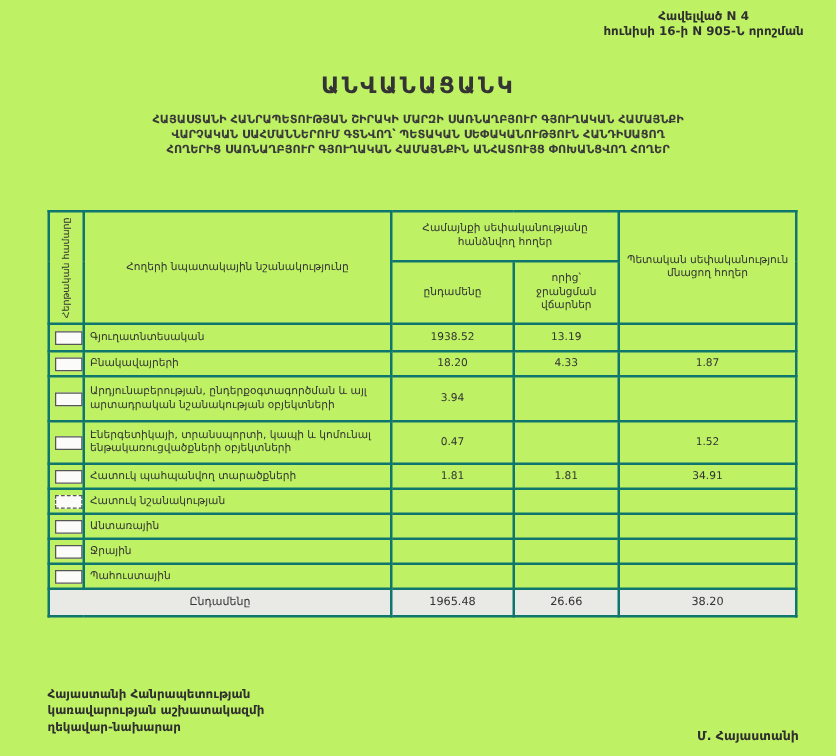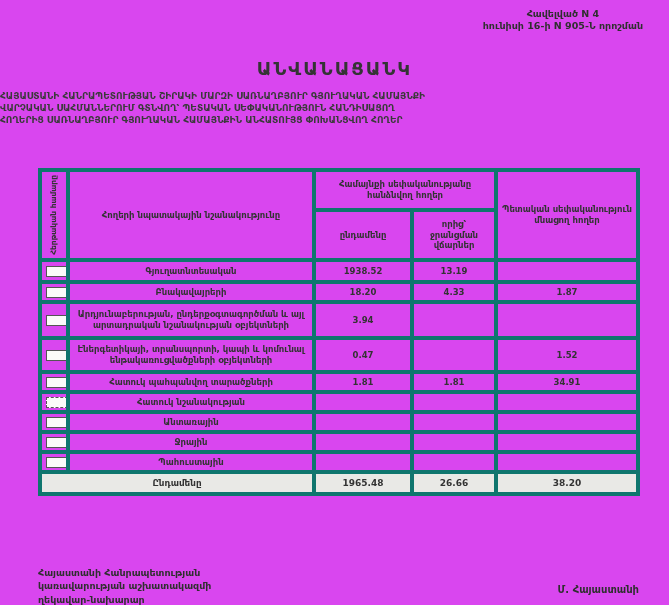--- a/index.html
+++ b/index.html
@@ -1,19 +1,19 @@
 <!DOCTYPE html>
 <html><head>
 <meta charset="utf-8">
 <style>
   html,body { margin:0; padding:0; }
   .page {
     position:relative;
     width:669px; height:605px;
-    background:#d946ef;
+    background:#bef264;
     font-family:"DejaVu Sans", sans-serif;
     color:#343434;
     overflow:hidden;
   }
   .doc-header {
     position:absolute; top:8px; right:26px;
     text-align:center;
     font-weight:bold;
     font-size:9.5px;
     line-height:1.25;
@@ -21,68 +21,69 @@
   }
   .doc-title {
     position:absolute; top:58px; left:0; width:100%;
     text-align:center;
     font-weight:bold;
     font-size:18px;
     letter-spacing:2px;
   }
   .doc-subtitle {
     position:absolute; top:90px; left:0; width:100%;
+    text-align:center;
     font-weight:bold;
     font-size:9px;
     line-height:1.35;
     color:#3a3a3a;
   }
   table.land-table {
     position:absolute; top:168px; left:38px;
     border-collapse:collapse;
     table-layout:fixed;
     width:598px;
   }
   .land-table th, .land-table td {
-    border:4px solid #0f766e;
+    border:2px solid #0f766e;
     font-size:8.5px;
-    font-weight:bold;
+    font-weight:normal;
     padding:2px 4px;
     vertical-align:middle;
     color:#333;
   }
   .land-table th { text-align:center; line-height:1.25; }
   col.c-num   { width:28px; }
   col.c-label { width:246px; }
   col.c-val1  { width:98px; }
   col.c-val2  { width:84px; }
   col.c-val3  { width:142px; }
   .rot {
     writing-mode:vertical-rl;
     transform:rotate(180deg);
     font-size:7.5px;
     white-space:nowrap;
     margin:0 auto;
     display:block;
     line-height:1.1;
   }
-  .c-label-cell { text-align:center; font-size:8.3px; line-height:1.25; }
+  .c-label-cell { text-align:left; font-size:8.3px; line-height:1.25; }
   .c-val-cell   { text-align:center; font-size:9px; }
   .numbox {
     display:block;
     width:20px; height:9px;
     border:1px solid #555;
     background:#fbfbf9;
     margin:0 auto;
   }
   .numbox.dashed { border-style:dashed; }
   tr.total-row td { background:#e9e9e6; font-size:9px; }
   tr.total-row .total-label { text-align:center; font-size:8.8px; }
   .doc-footer {
-    position:absolute; top:566px; left:38px;
+    position:absolute; top:549px; left:38px;
     font-weight:bold;
     font-size:9.5px;
     line-height:1.4;
     color:#2f2f2f;
   }
   .signature {
     position:absolute; top:584px; right:30px;
     font-weight:bold;
     font-size:10px;
     color:#2f2f2f;

